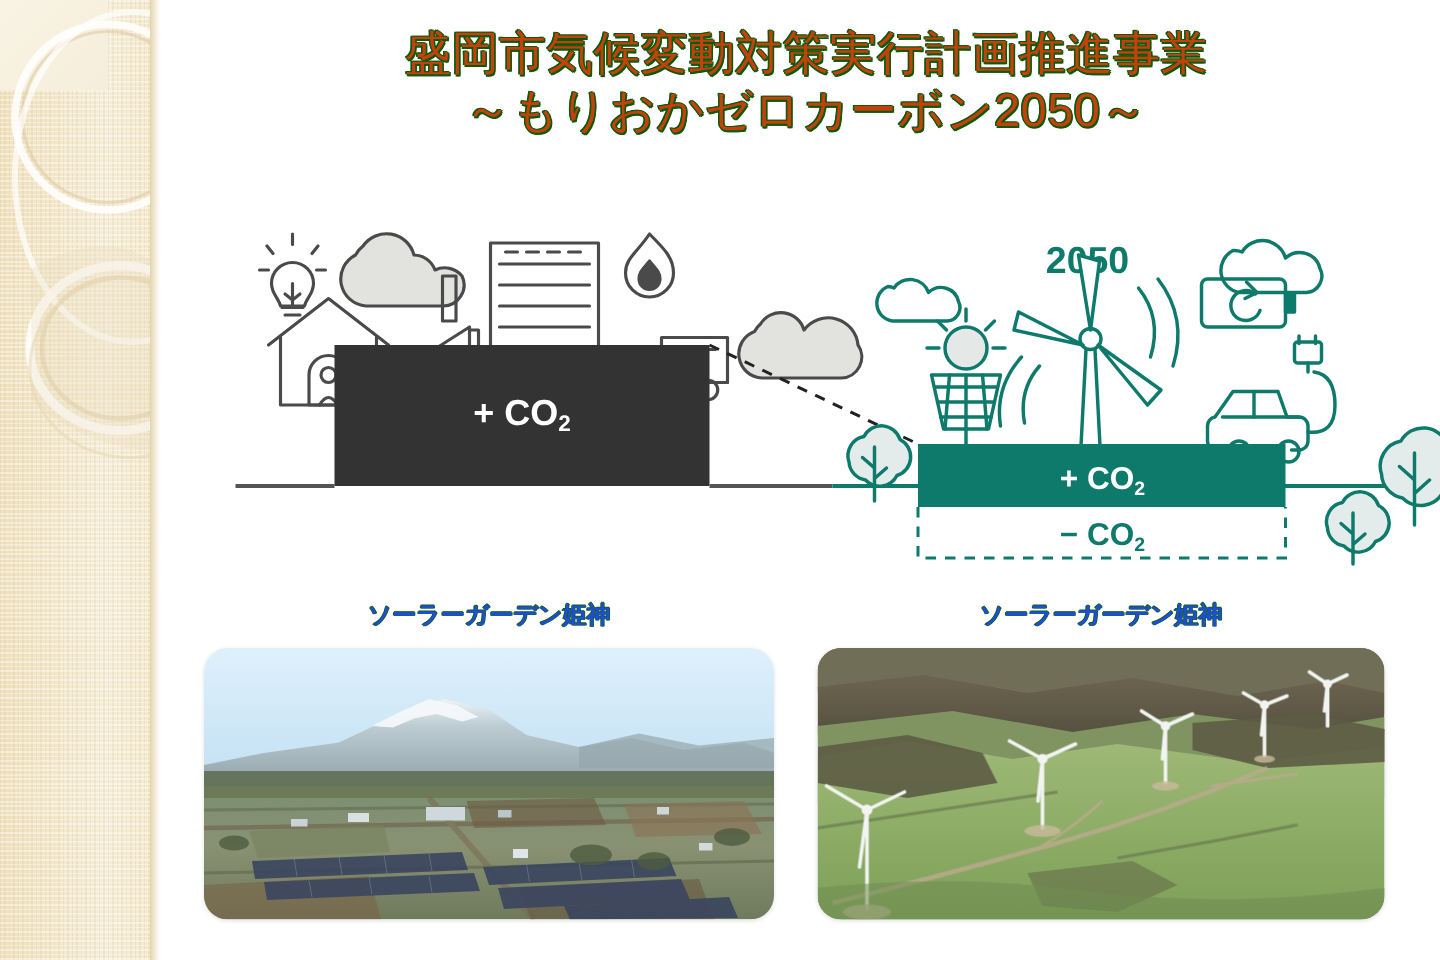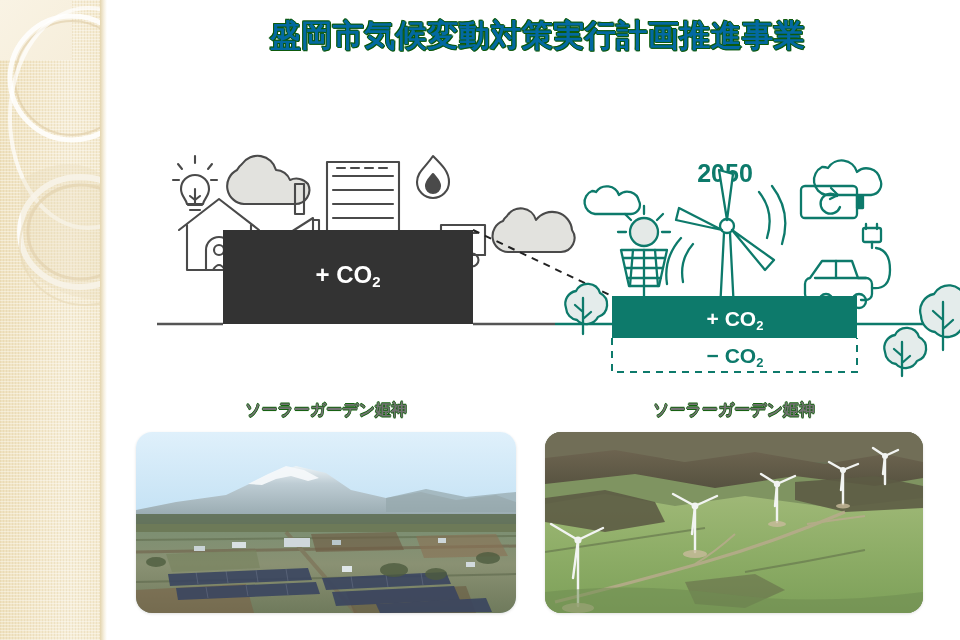--- a/index.html
+++ b/index.html
@@ -36,38 +36,38 @@
     position:absolute;left:100px;top:0;width:7px;height:640px;
     background:linear-gradient(90deg,#e3d4ae,#f7f1e2 60%,#ffffff);
   }
   .deco svg{position:absolute;left:0;top:0;}
 
   
   .title-wrap{
     position:absolute;left:115px;top:18px;width:845px;text-align:center;
   }
   .title-line{
-    color:#0369a1;
-    font-weight:bold;
+    color:#c2410c;
+    font-weight:normal;
     letter-spacing:.5px;
     line-height:1.16;
     text-shadow:
        1px 0 0 #0d5a0c,-1px 0 0 #0d5a0c,0 1px 0 #0d5a0c,0 -1px 0 #0d5a0c,
        1px 1px 0 #0d5a0c,-1px -1px 0 #0d5a0c;
   }
   .title-line.l1{font-size:31px;}
   .title-line.l2{font-size:31px;margin-top:2px;}
 
   
   .info{position:absolute;left:115px;top:120px;width:845px;height:270px;}
   .info svg{display:block;}
 
   
   .cap{
-    position:absolute;font-size:16px;font-weight:bold;color:#737373;
+    position:absolute;font-size:16px;font-weight:bold;color:#1d4ed8;
     text-shadow:.6px 0 0 #14620f,-.6px 0 0 #14620f,0 .6px 0 #14620f,0 -.6px 0 #14620f;
     text-align:center;
   }
   .cap.left{left:136px;top:400px;width:380px;}
   .cap.right{left:545px;top:400px;width:378px;}
 
   .photo{
     position:absolute;border-radius:16px;overflow:hidden;
     box-shadow:0 1px 3px rgba(0,0,0,.12);
   }
@@ -103,20 +103,21 @@
       </g>
       <g clip-path="url(#bandclip)">
         <path d="M20 180 Q70 150 104 176 L104 300 Q60 300 22 268 Z" fill="#e9dcba" opacity=".30"></path>
       </g>
     </svg>
     <div class="edge"></div>
   </div>
 
   <div class="title-wrap">
     <div class="title-line l1">盛岡市気候変動対策実行計画推進事業</div>
+    <div class="title-line l2">～もりおかゼロカーボン2050～</div>
   </div>
 
   <div class="info">
     <svg width="845" height="270" viewBox="0 0 845 270">
 
       <g stroke="#4a4a4a" stroke-width="2.1" fill="none" stroke-linecap="round" stroke-linejoin="round">
 
         <g>
           <path d="M80 55 a14 14 0 0 1 14 14 c0 7-5 10-6 15 h-16 c-1-5-6-8-6-15 a14 14 0 0 1 14-14z"></path>
           <path d="M80 69 v15 M75 76 l5 4 M85 76 l-5 4"></path>

